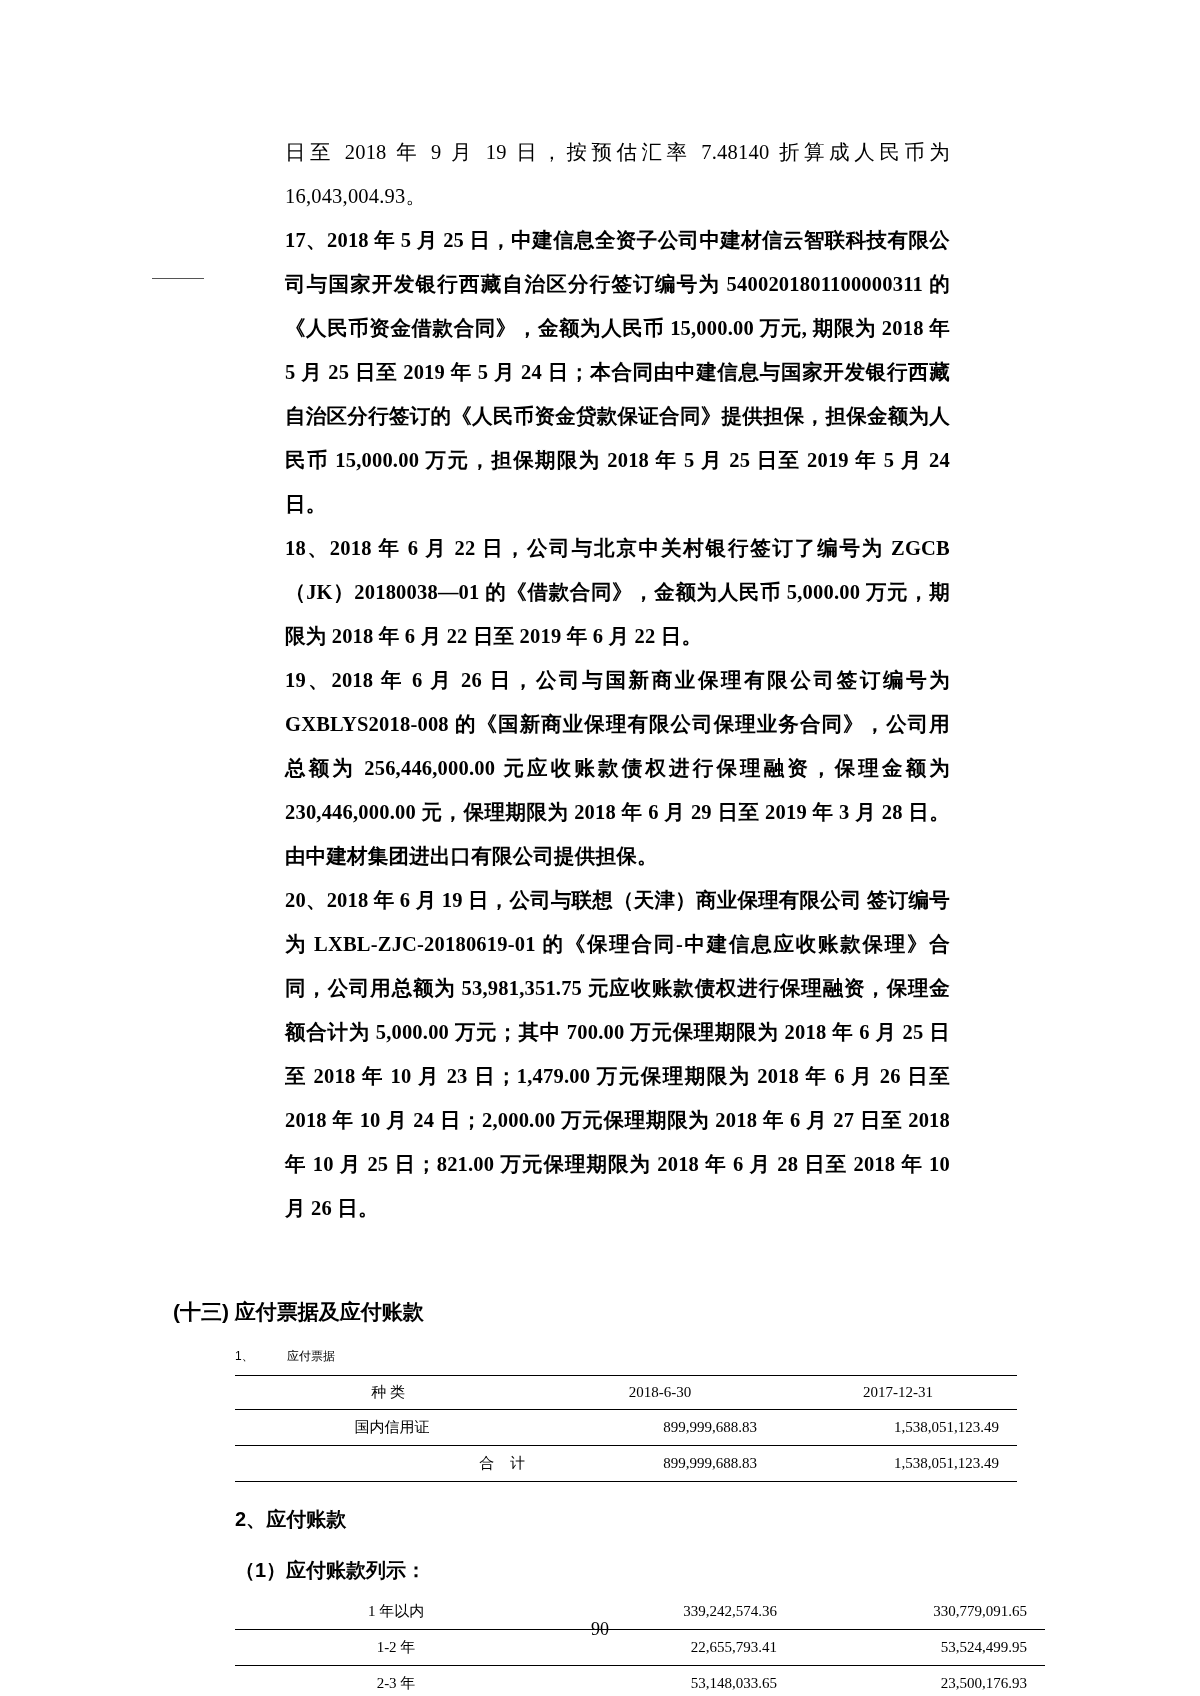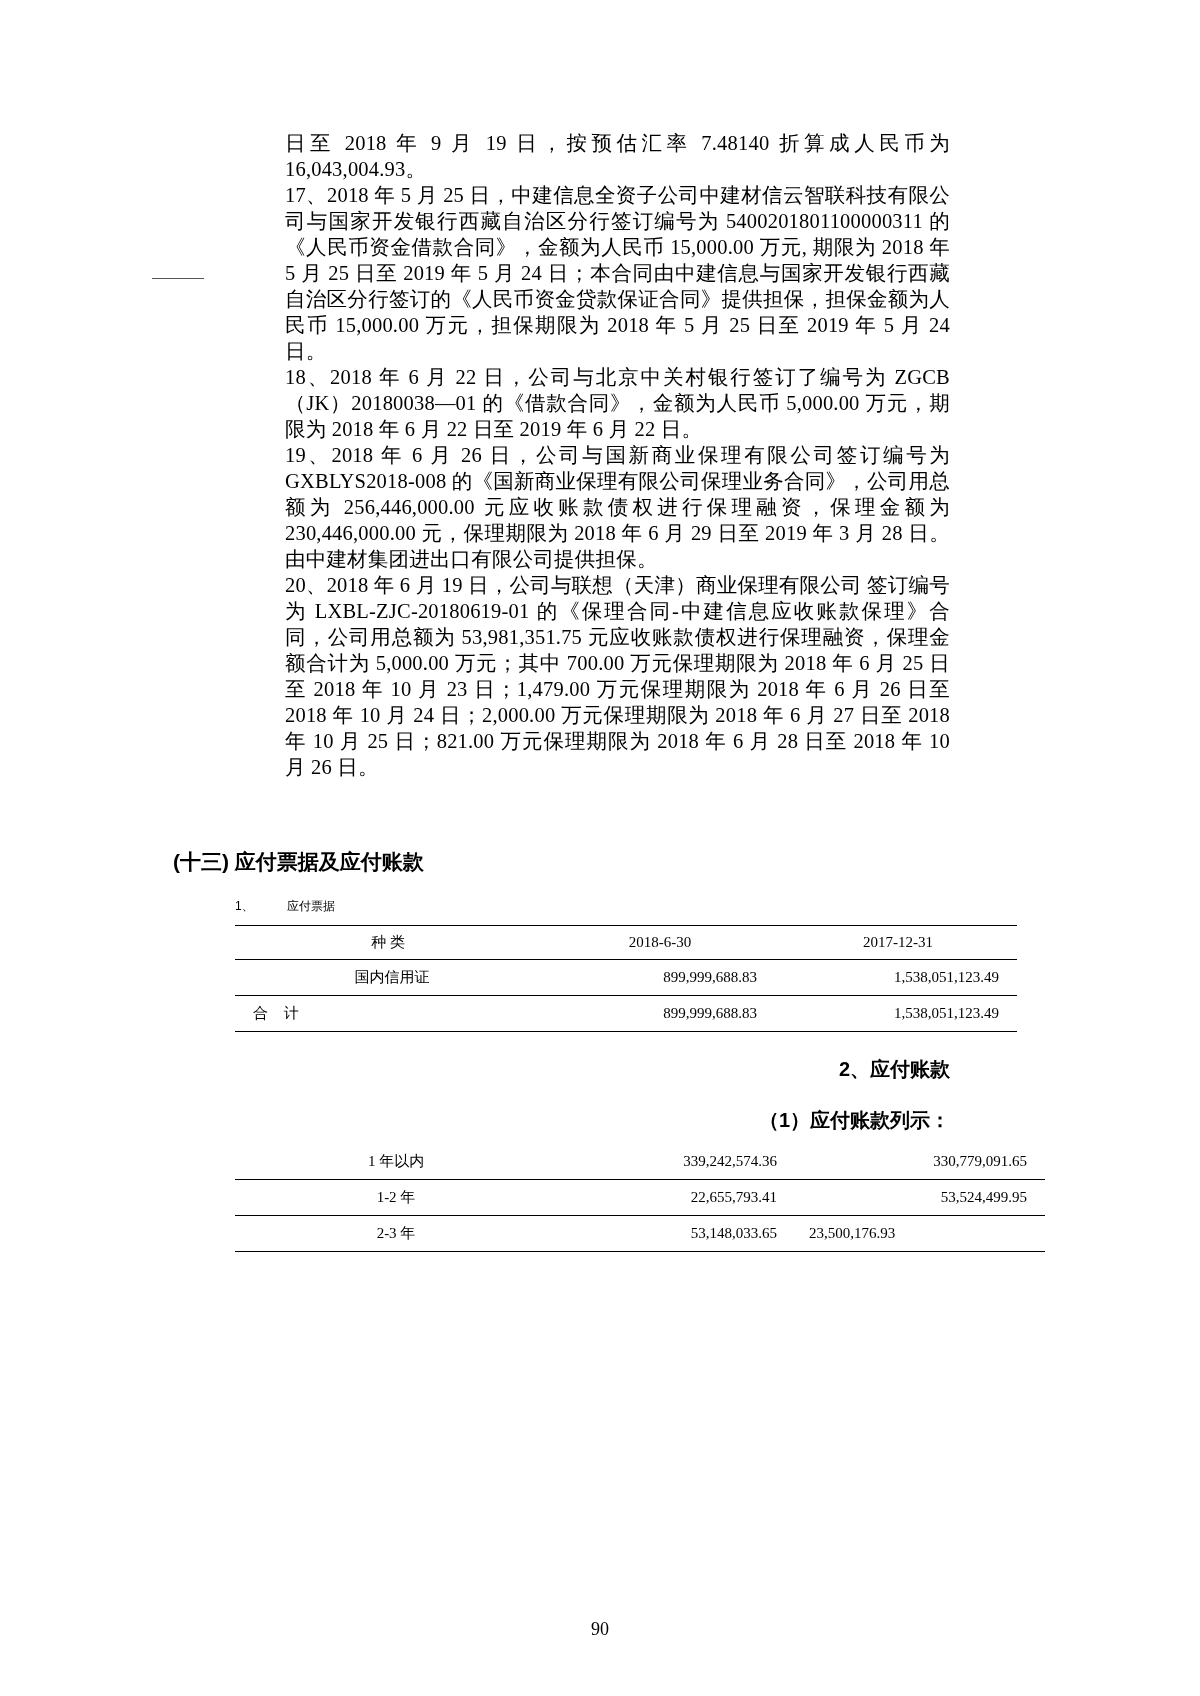--- a/index.html
+++ b/index.html
@@ -25,26 +25,26 @@
   .rule {
     position: absolute;
     left: 152px;
     top: 278px;
     width: 52px;
     border-top: 1px solid #555;
   }
   p.para {
     margin: 0 0 0 0;
     font-size: 20.5px;
-    line-height: 26px;
+    line-height: 44px;
     text-align: justify;
     text-justify: inter-ideograph;
     letter-spacing: 0.2px;
   }
-  .body-block p.para + p.para { margin-top: 0; }
+  .body-block p.para + p.para { margin-top: 0; font-weight: bold; }
 
   .section-title {
     margin-top: 68px;
     margin-left: -112px;
     font-size: 21px;
     font-weight: bold;
     font-family: "Liberation Sans", "DejaVu Sans", sans-serif;
   }
   .sub-title {
     margin-top: 22px;
@@ -56,21 +56,20 @@
   .sub-title .num {
     display: inline-block;
     width: 52px;
   }
   .sub-title2 {
     margin-top: 24px;
     margin-left: -50px;
     font-size: 20px;
     font-weight: bold;
     font-family: "Liberation Sans", "DejaVu Sans", sans-serif;
-    text-align: right;
   }
 
   table.fin {
     width: 722px;
     margin-left: -50px;
     margin-top: 10px;
     border-collapse: collapse;
     font-size: 15px;
     table-layout: fixed;
   }
@@ -87,21 +86,21 @@
   table.fin tr.row td {
     border-bottom: 0.9px solid #000;
   }
   table.fin tr.last td {
     border-bottom: 1.6px solid #000;
   }
   table.fin td.c1 { width: 286px; text-align: center; padding-left: 18px; }
   table.fin td.c2 { width: 218px; text-align: right; padding-right: 22px; }
   table.fin td.c3 { width: 218px; text-align: right; padding-right: 18px; }
   table.fin tr.head td.c2, table.fin tr.head td.c3 { text-align: center; padding-right: 10px; }
-  table.fin td.center { text-align: left; }
+  table.fin td.center { text-align: right; }
   .sp { letter-spacing: 6px; }
 
   .pagenum {
     position: absolute;
     left: 0;
     right: 0;
     bottom: 56px;
     text-align: center;
     font-size: 18px;
     font-family: "Liberation Serif", serif;

